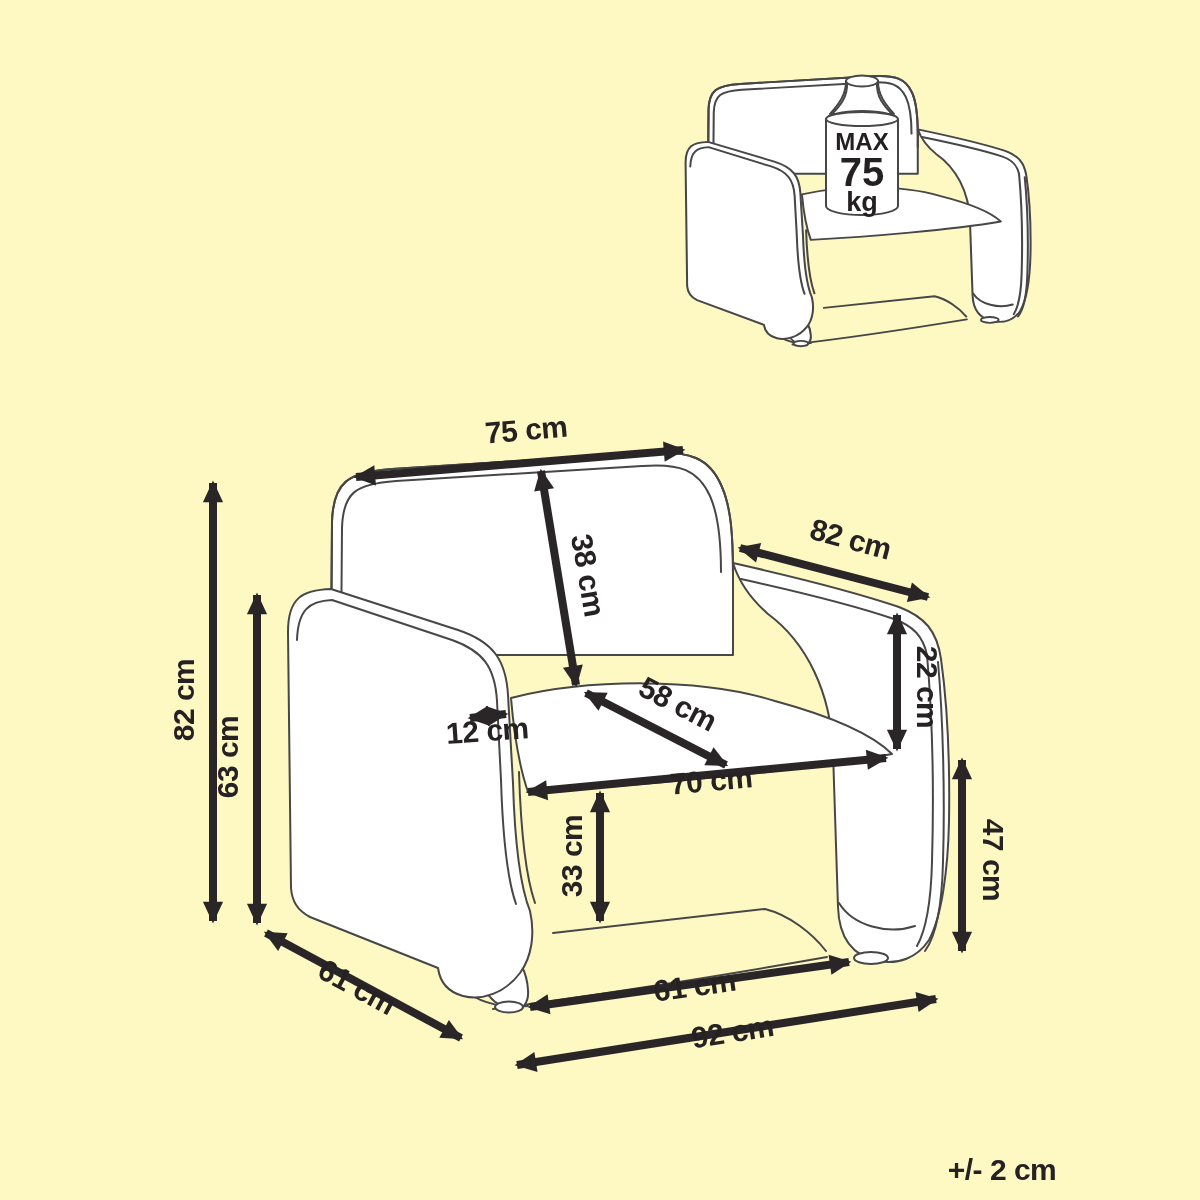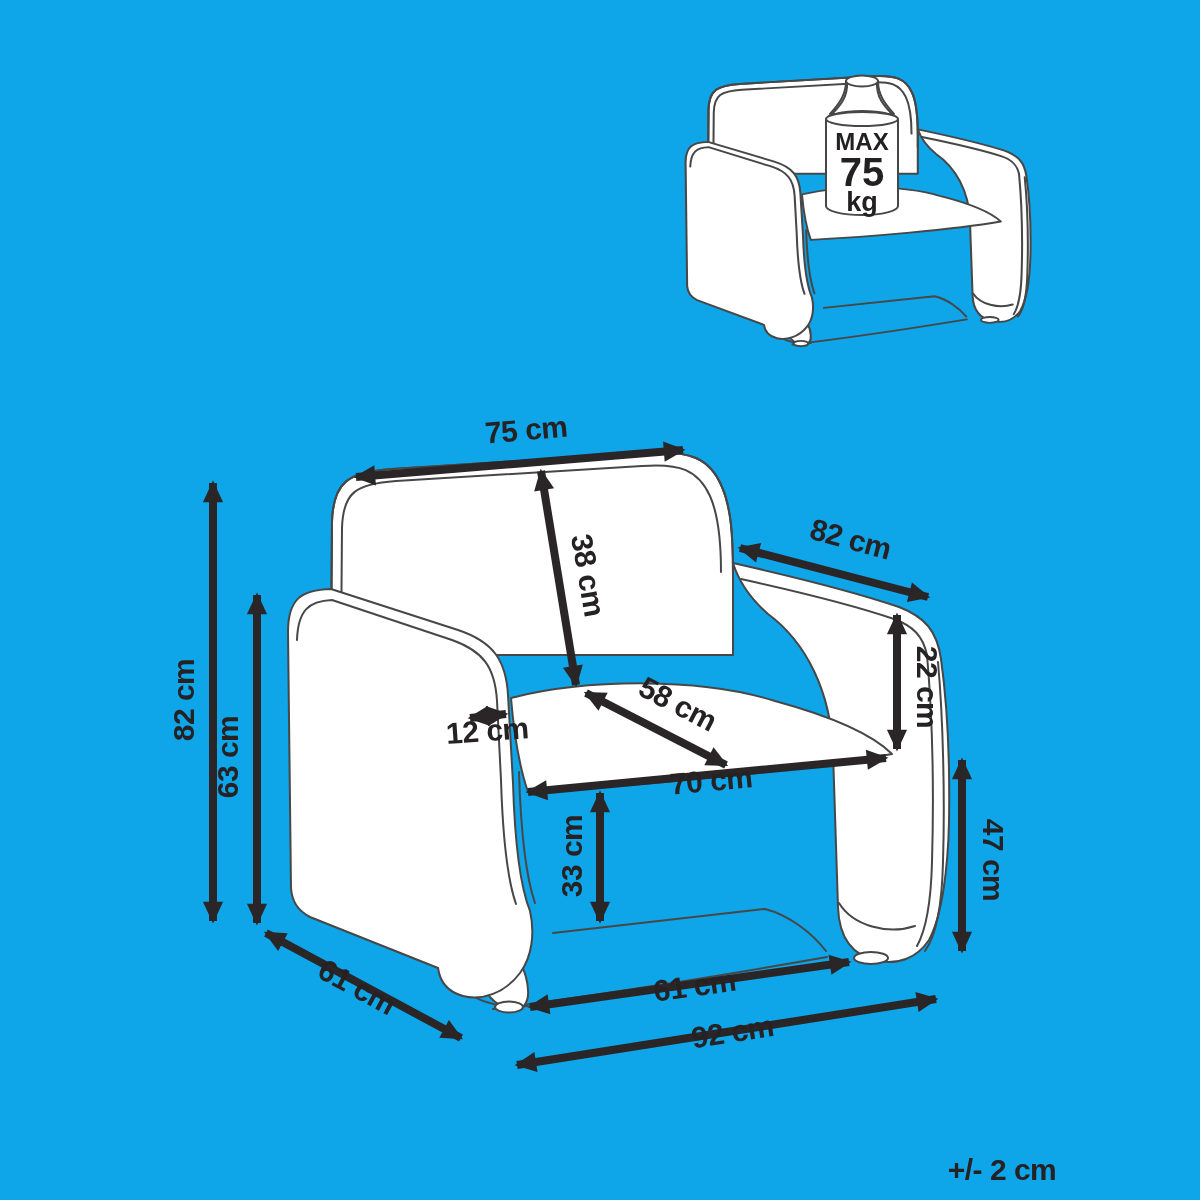--- a/index.html
+++ b/index.html
@@ -1,16 +1,16 @@
 <!DOCTYPE html>
 <html><head>
 <meta charset="utf-8">
 <style>
   html,body{margin:0;padding:0;background:#ffffff;}
-  .canvas{position:relative;width:1200px;height:1200px;background:#0ea5e9;overflow:hidden;
+  .canvas{position:relative;width:1200px;height:1200px;background:#fef9c3;overflow:hidden;
           font-family:"Liberation Sans",sans-serif;}
   svg{position:absolute;left:0;top:0;}
   .fl{fill:#ffffff;stroke:#474747;stroke-linejoin:round;stroke-linecap:round;}
   .ln{fill:none;stroke:#474747;stroke-linejoin:round;stroke-linecap:round;}
   .chair-main{stroke-width:2;}
   .mini{stroke-width:3.9;}
   .arrow{stroke:#2a2627;stroke-width:8;}
   .dim-label{font-family:"Liberation Sans",sans-serif;font-weight:bold;font-size:30px;
              fill:#262123;letter-spacing:-0.5px;}
   .w-max{font-family:"Liberation Sans",sans-serif;font-weight:bold;font-size:24px;fill:#242021;}

